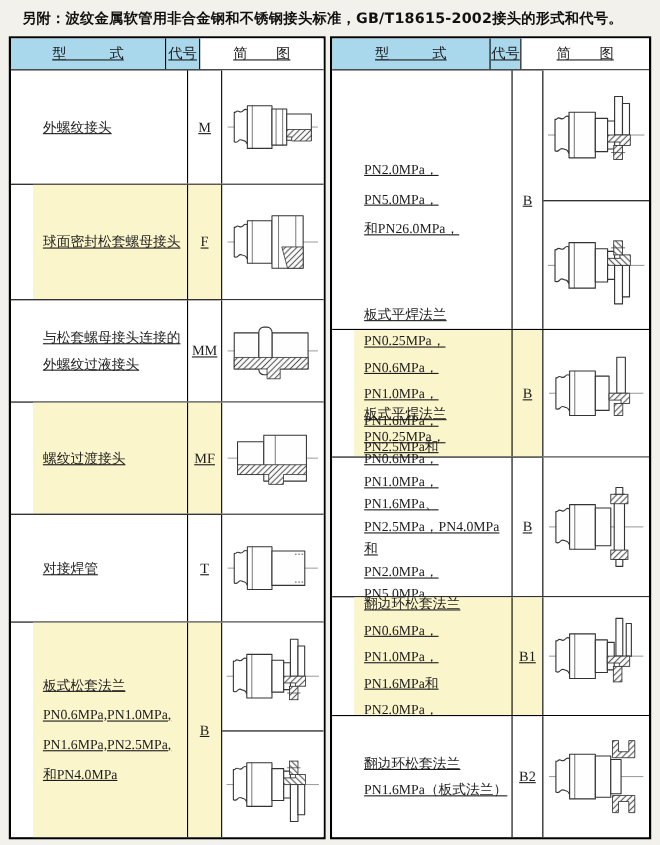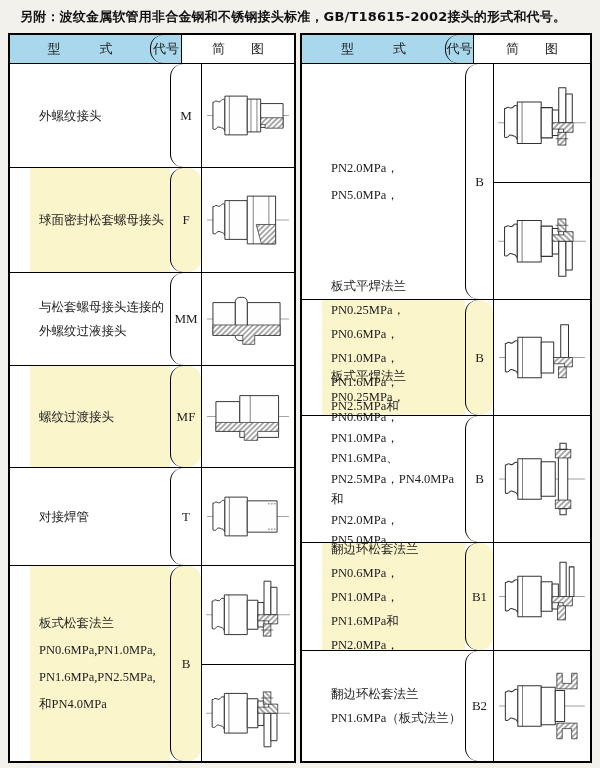--- a/index.html
+++ b/index.html
@@ -16,36 +16,36 @@
     font-family:"DejaVu Sans","Liberation Sans",sans-serif;
     font-weight:bold; font-size:13px; color:#111; letter-spacing:0.2px;
     white-space:nowrap;
   }
   .tablewrap {
     position:absolute; left:8px; top:33px; width:584px; height:730px;
     display:flex; gap:4px;
   }
   .half {
     border:2px solid #000; background:#fff; height:730px;
-    display:flex; flex-direction:column; flex:0 0 auto;
+    display:flex; flex-direction:column; flex:0 0 auto;text-decoration:underline;
   }
   .half-left  { width:288px; }
   .half-right { width:292px; }
   .trow { display:flex; background:#fff; width:100%; }
   .trow + .trow { border-top:1px solid #000;padding-left:20px; }
   .cell { height:100%; }
   .c-type {
     display:flex; flex-direction:column; justify-content:center;
     padding:2px 3px 2px 9px; font-size:12.5px; line-height:24px;
   }
   .half-left  .c-type { width:140px; }
   .half-right .c-type { width:143px; }
   .c-code {
     display:flex; align-items:center; justify-content:center;
-    border-left:1px solid #000; font-size:13px;border-radius:13px;
+    border-left:1px solid #000; font-size:13px;
   }
   .half-left  .c-code { width:31px; }
   .half-right .c-code { width:28px; }
   .c-diag {
     flex:1; border-left:1px solid #000; background:#fff;
     display:flex; flex-direction:column;
   }
   .diag-single { flex:1; padding:2px; }
   .diag-half { height:50%; padding:1px; }
   .diag-half.bt { border-top:1px solid #000; }
@@ -263,20 +263,21 @@
   <div class="half half-right">
     <div class="trow thead" style="height:28px">
       <div class="cell c-type">型　　　式</div>
       <div class="cell c-code">代号</div>
       <div class="cell c-diag" style="align-items:center;justify-content:center">简　　图</div>
     </div>
 
     <div class="trow wide" style="height:236px">
       <div class="cell c-type">
         <div>PN2.0MPa，PN5.0MPa，</div>
+        <div>和PN26.0MPa，</div>
       </div>
       <div class="cell c-code">B</div>
       <div class="cell c-diag">
         <div class="diag-half">
             <svg viewBox="0 0 118 100" preserveAspectRatio="xMidYMid meet">
               <defs>
                 <pattern id="h7" width="5" height="5" patternUnits="userSpaceOnUse" patternTransform="rotate(45)">
                   <rect width="5" height="5" fill="#fefefe"></rect>
                   <line x1="2.5" y1="0" x2="2.5" y2="5" stroke="#555" stroke-width="1.3"></line>
                 </pattern>

